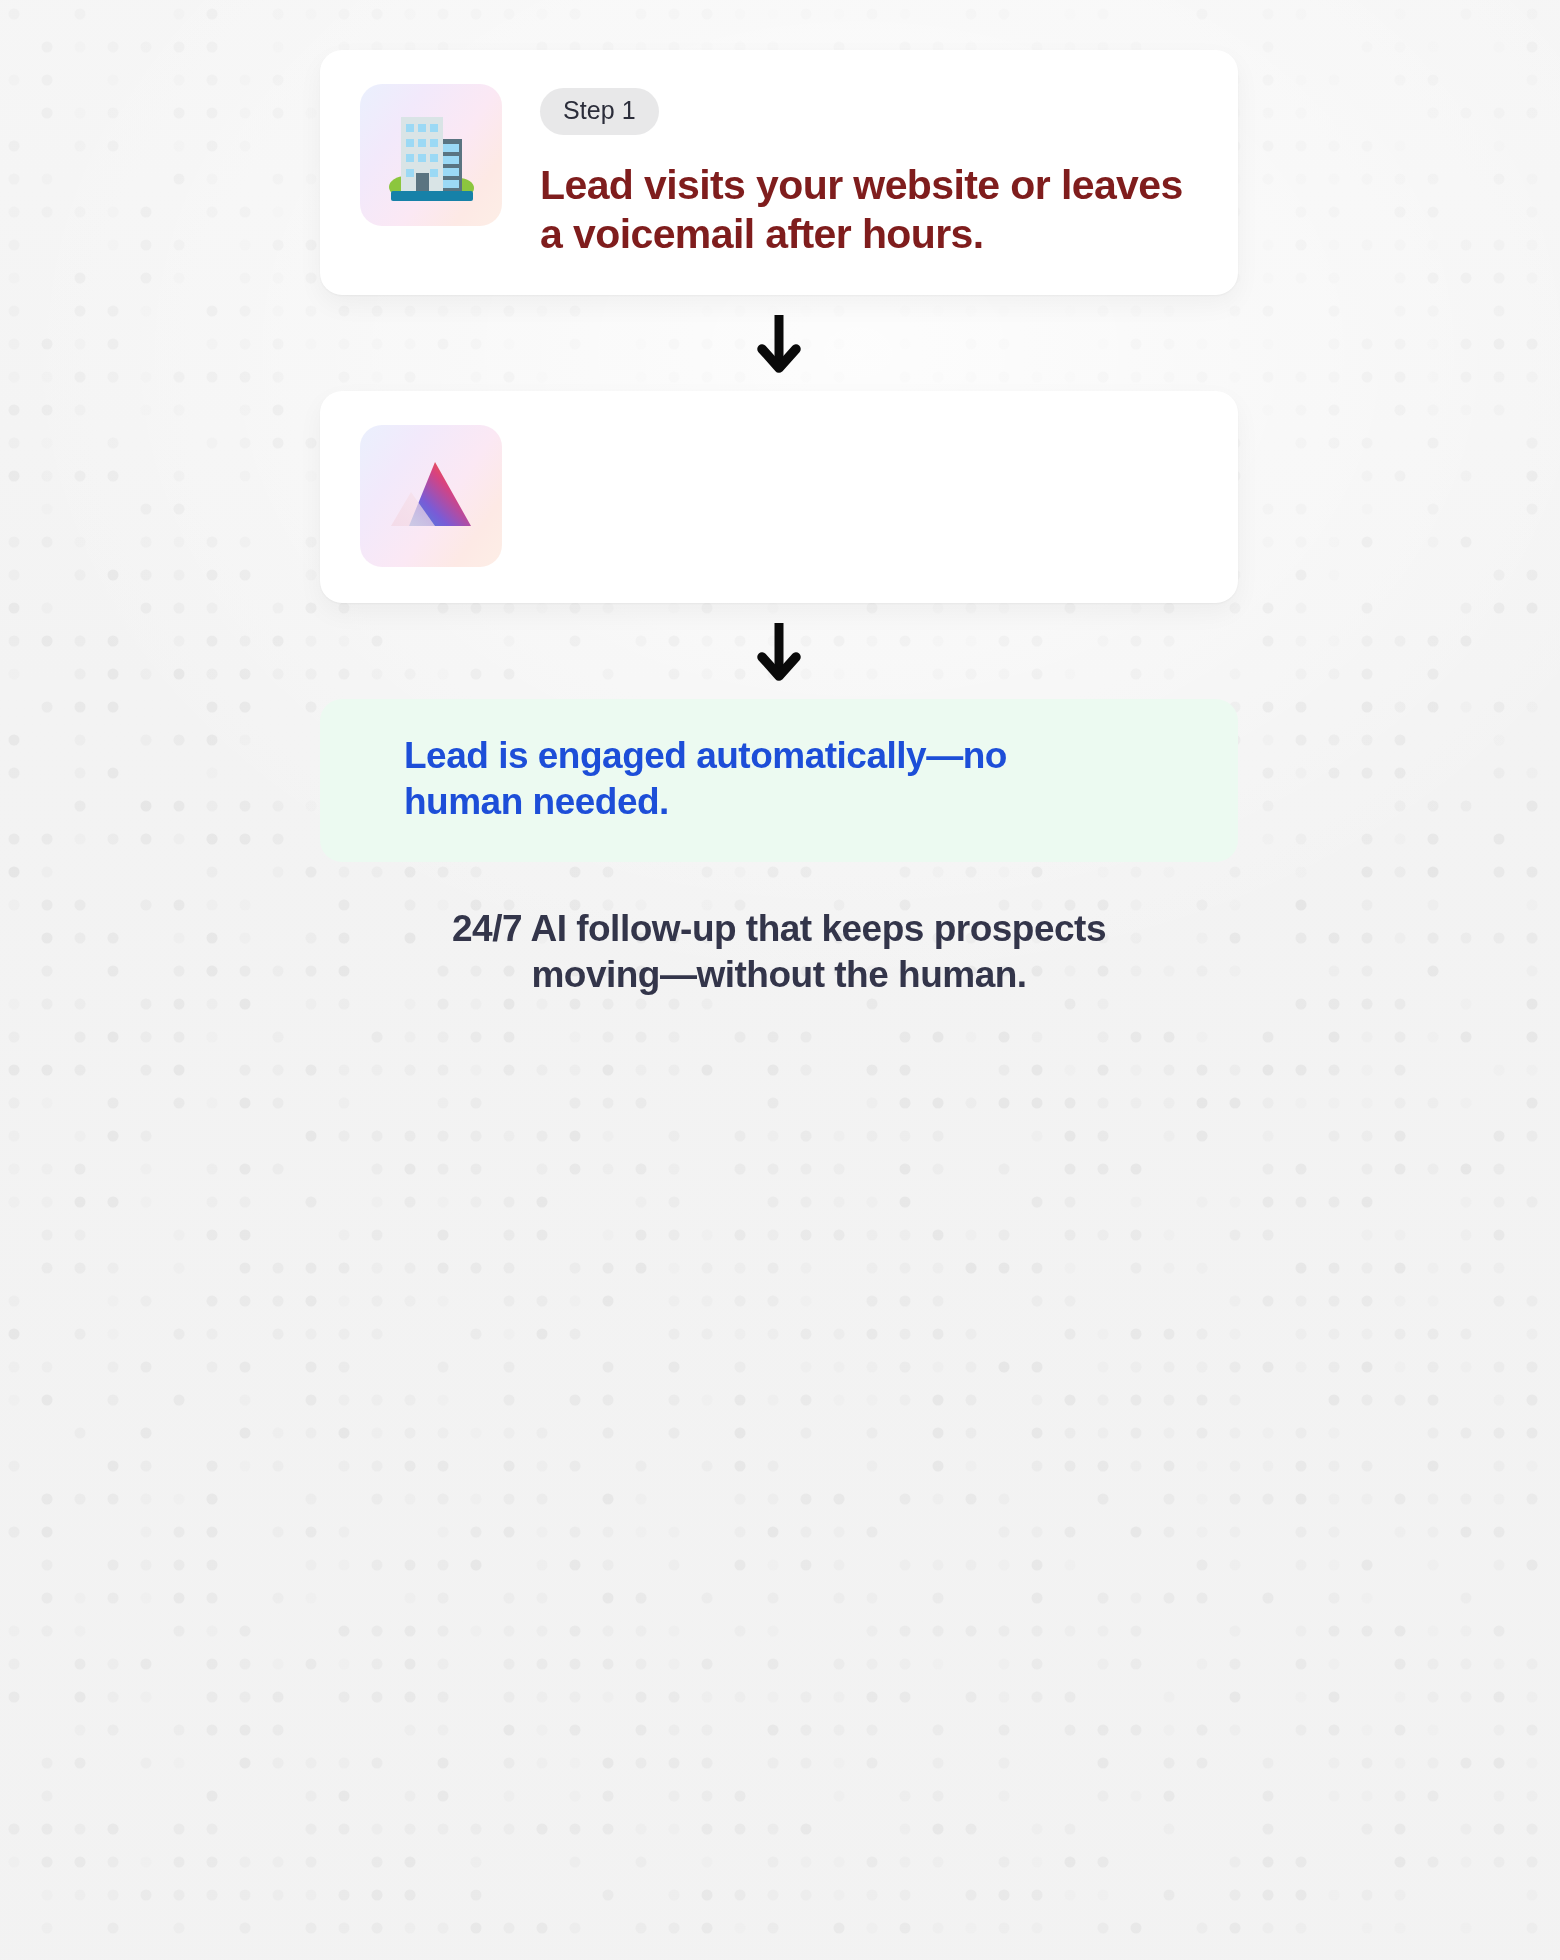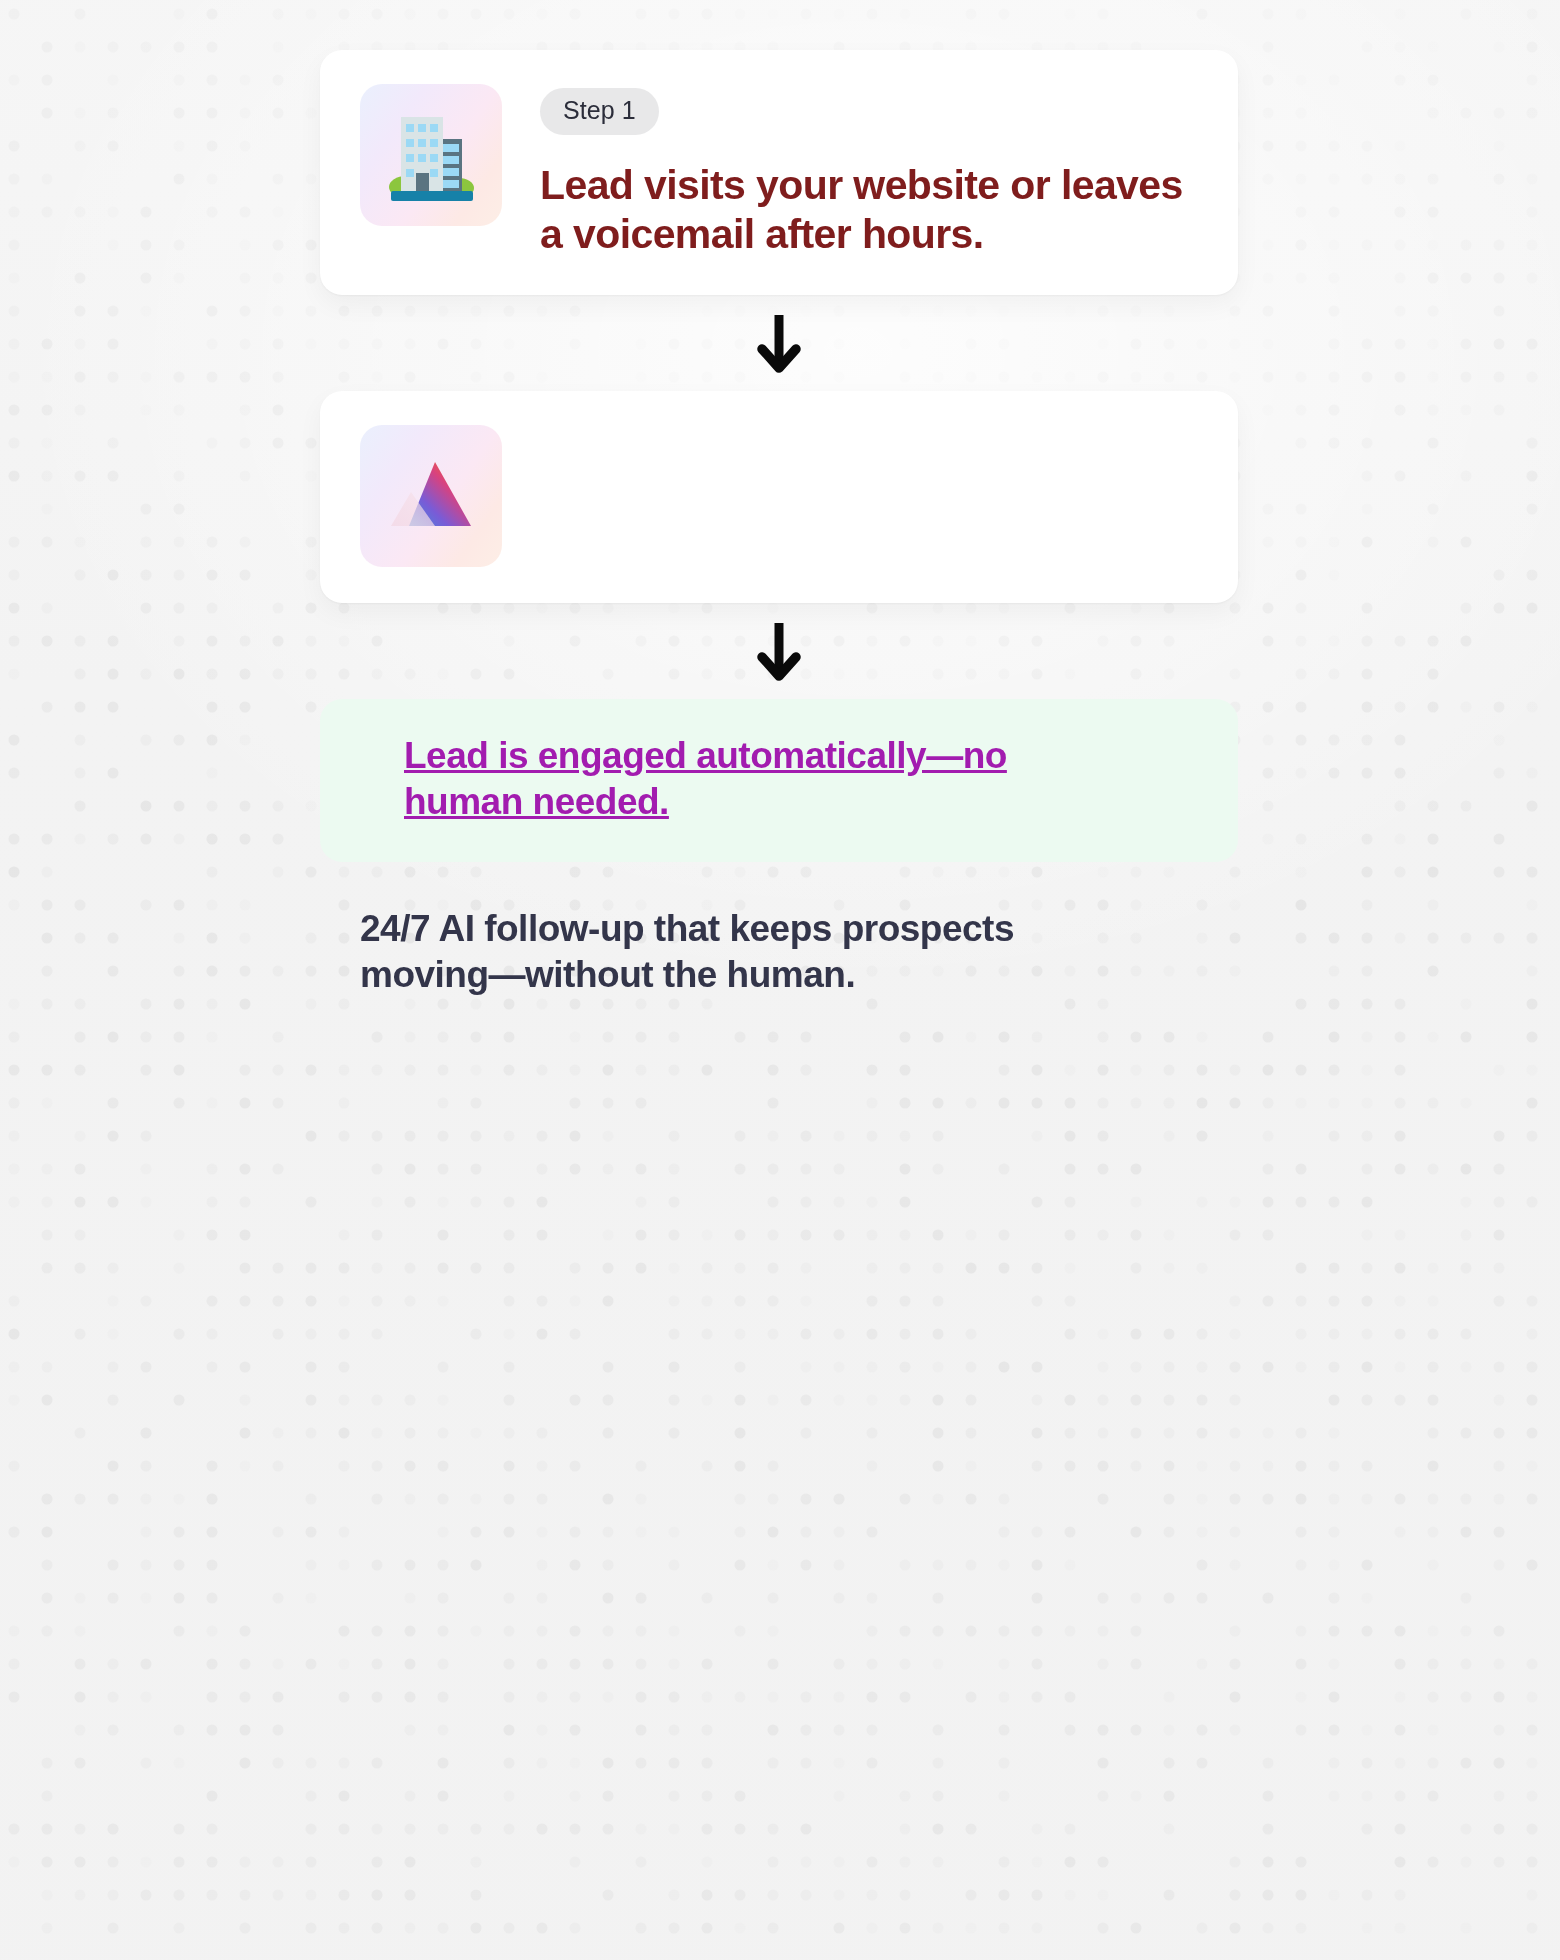--- a/index.html
+++ b/index.html
@@ -118,28 +118,28 @@
     min-height: 120px;
     display: flex;
     align-items: center;
   }
 
   .success-text {
     font-size: 37px;
     line-height: 1.22;
     font-weight: 700;
     letter-spacing: -0.5px;
-    color: #a21caf;
+    color: #1d4ed8;
     max-width: 680px;
-    text-decoration: underline;
   }
 
   
   .caption {
     margin-top: 44px;
+    text-align: center;
     font-size: 37px;
     line-height: 1.26;
     font-weight: 700;
     letter-spacing: -0.5px;
     color: #33354a;
     padding: 0 40px;
   }
   .caption-line { display: block; }
 </style>
 </head>

